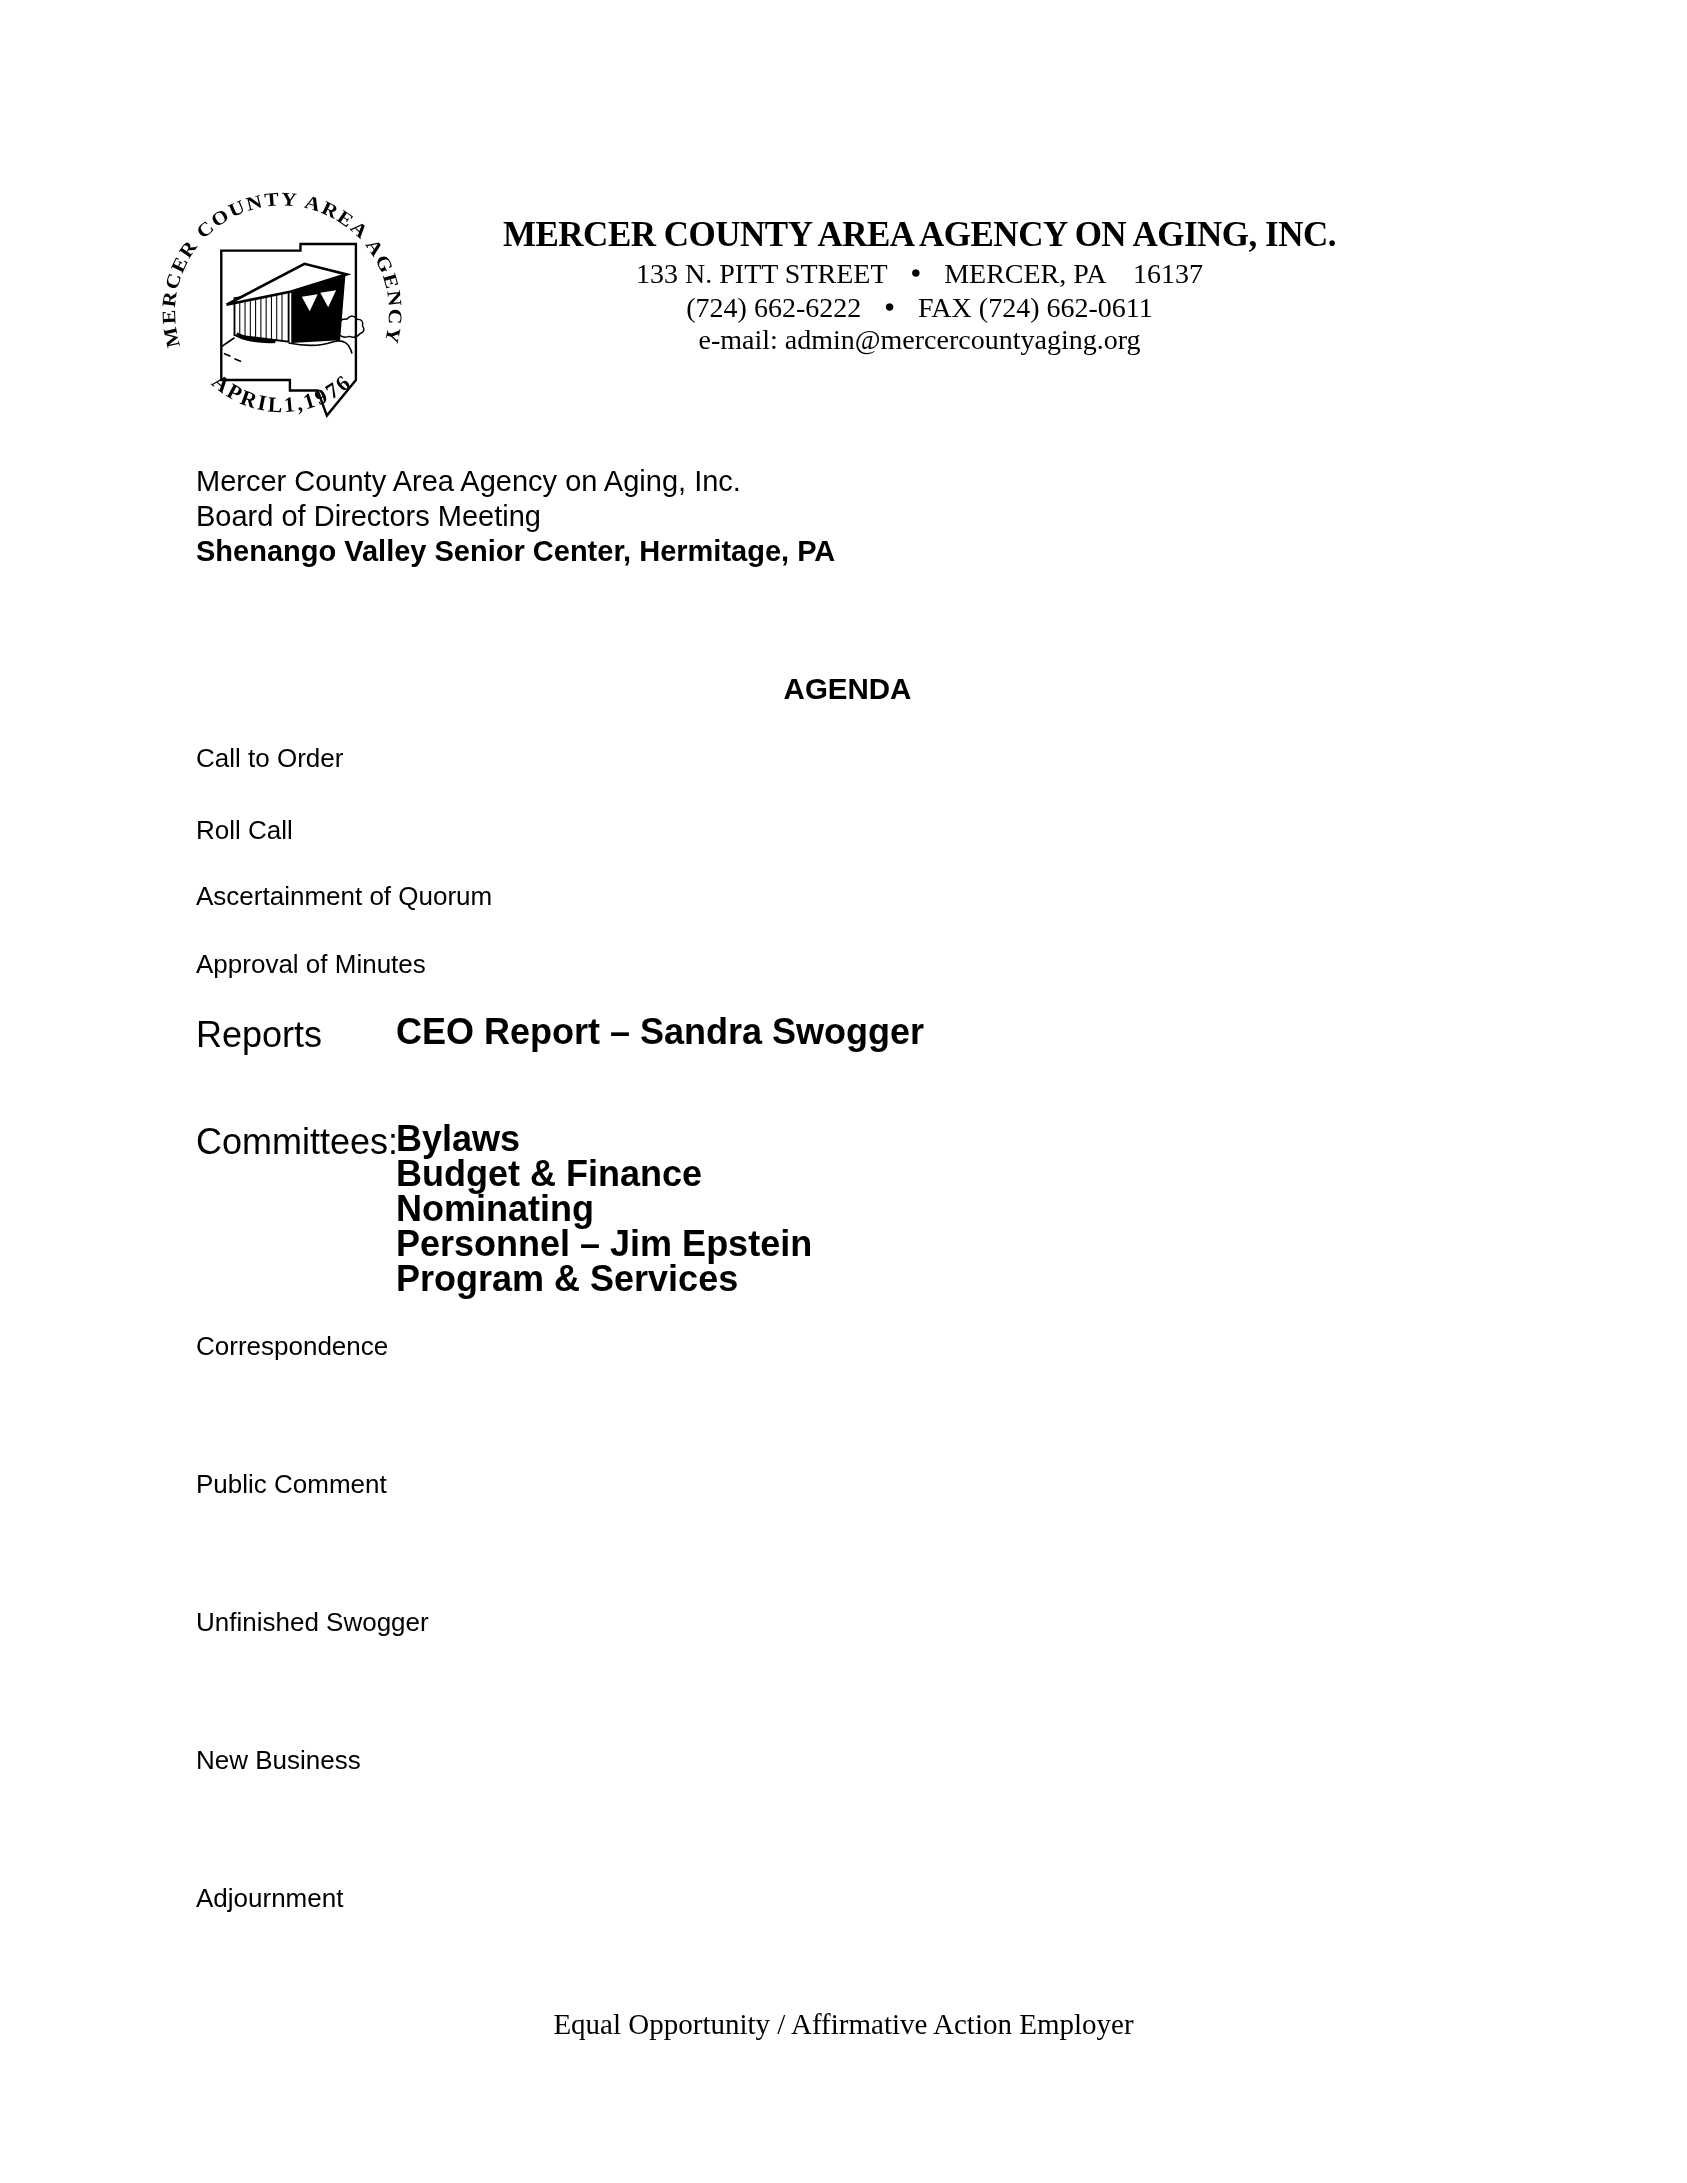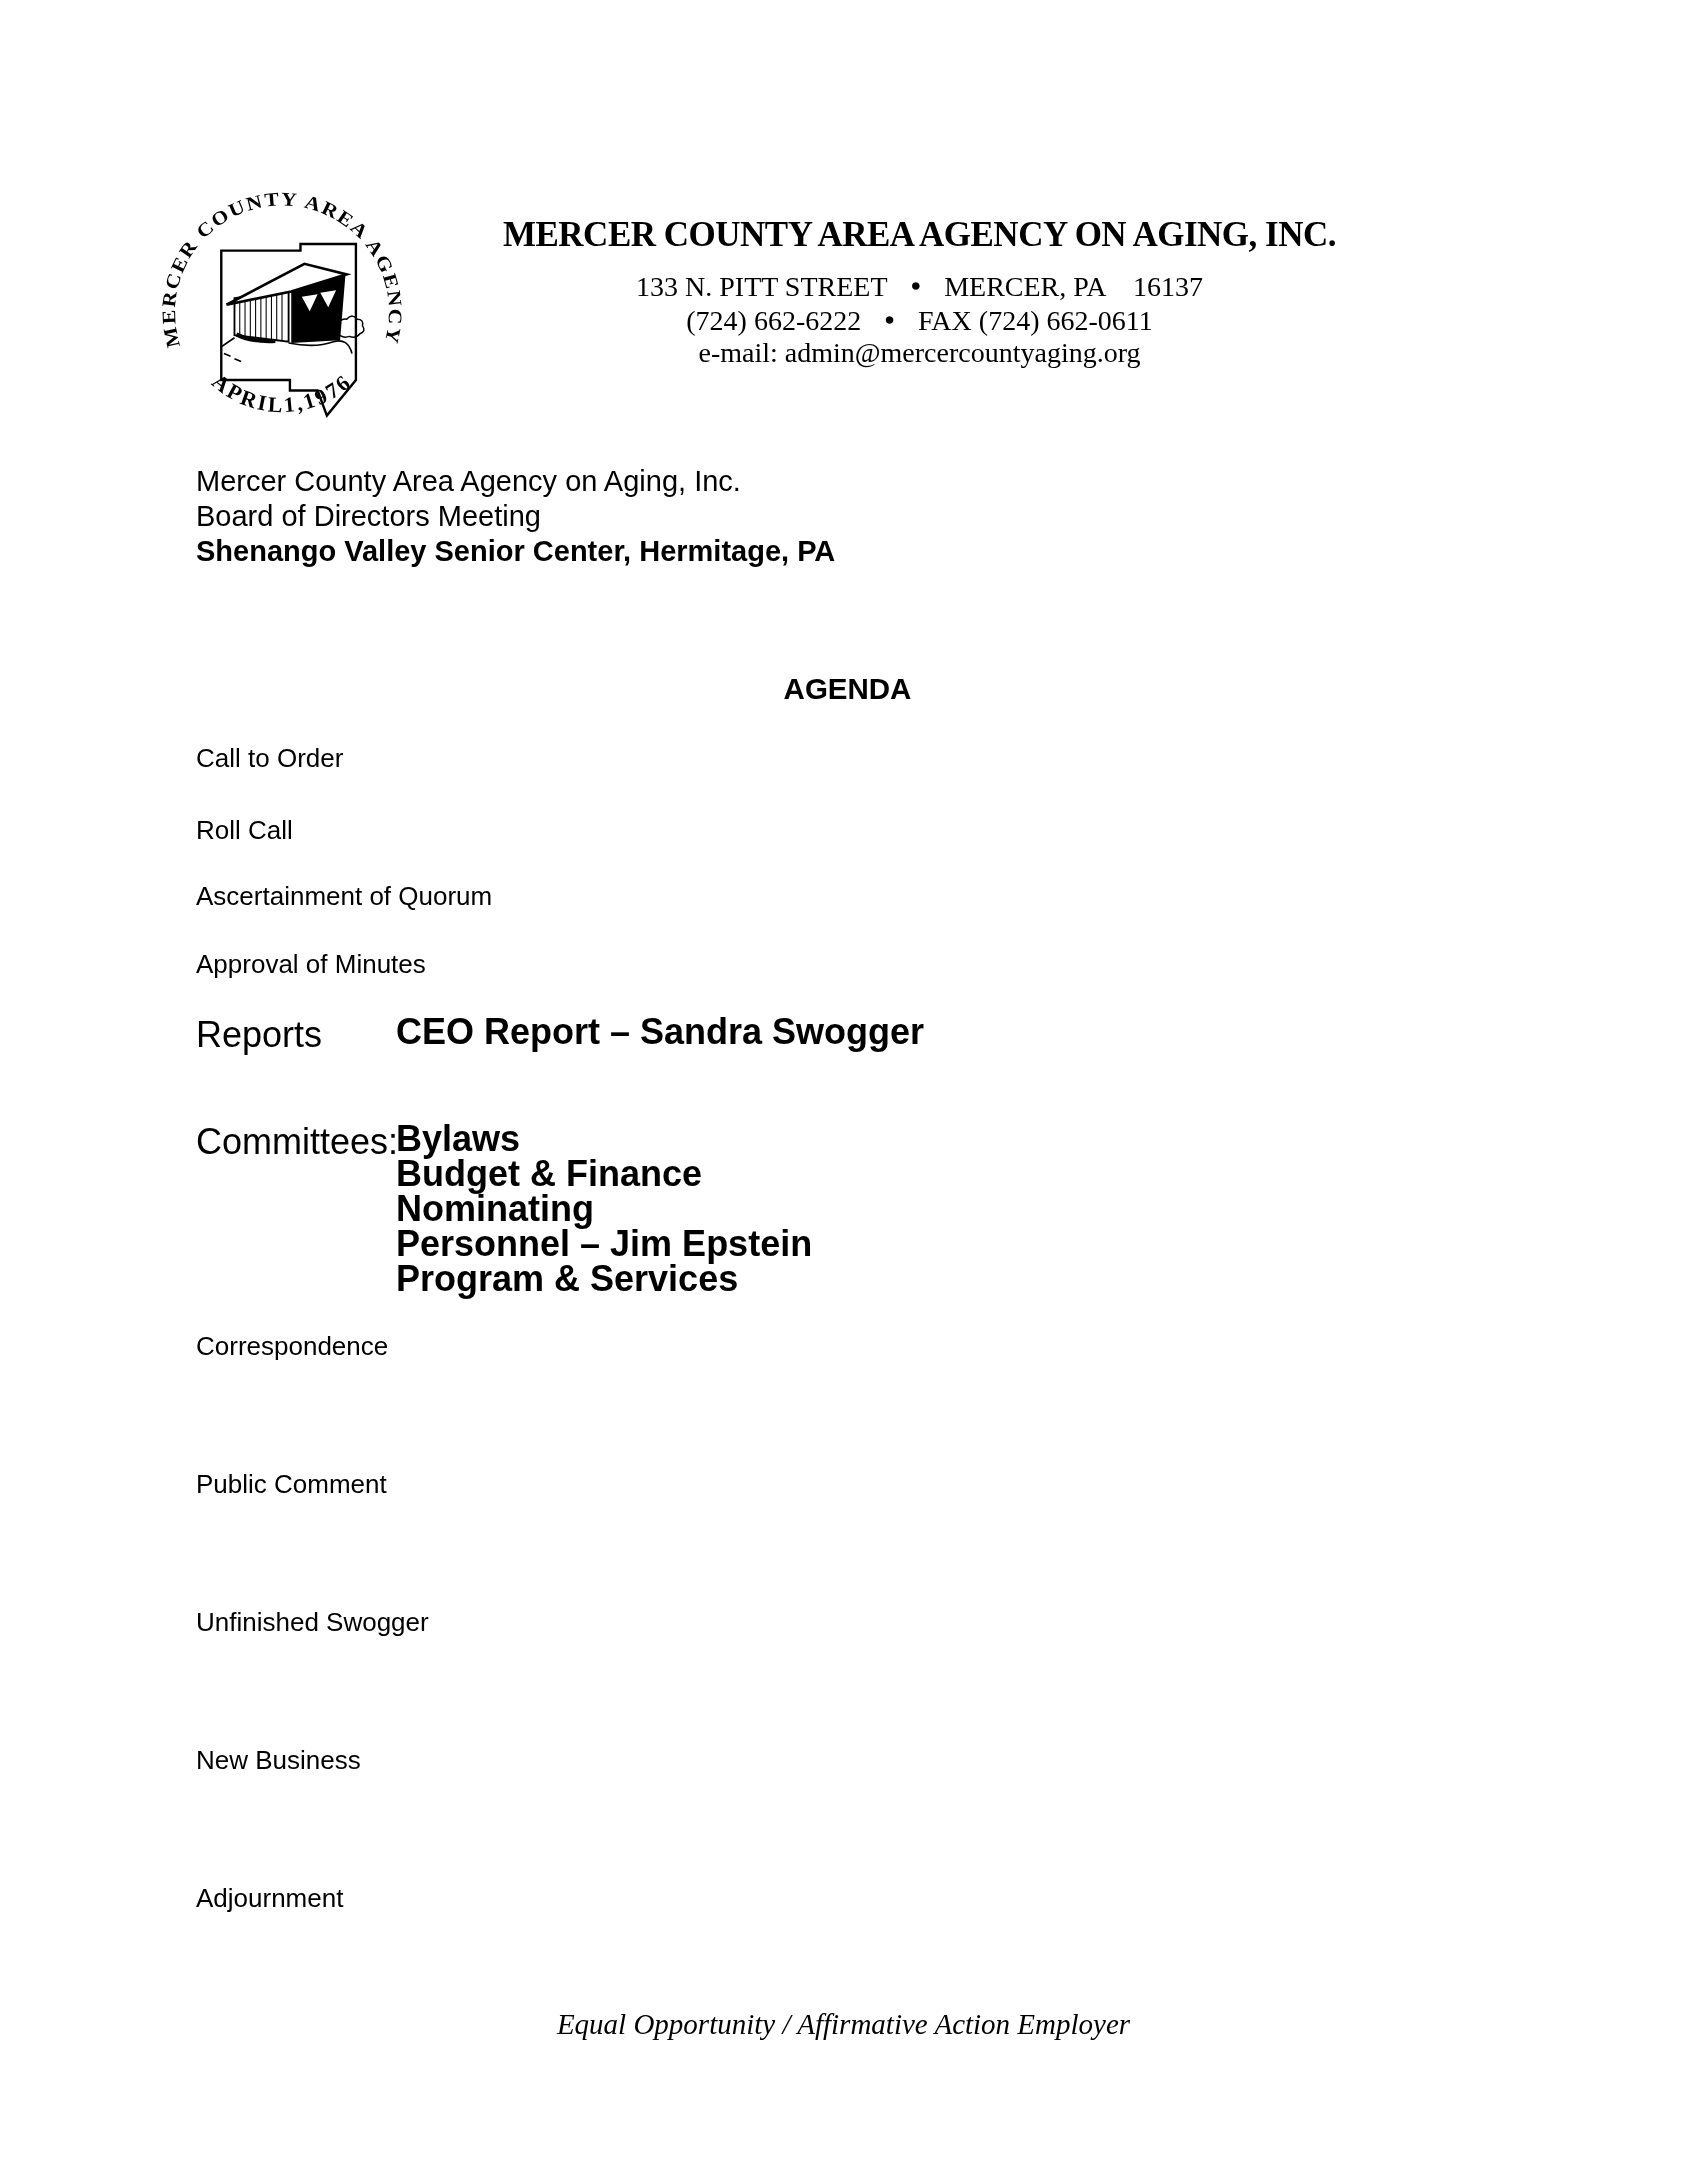--- a/index.html
+++ b/index.html
@@ -14,21 +14,21 @@
   .logo{position:absolute;left:150px;top:178px;width:264px;height:264px;}
   .letterhead{
     position:absolute;left:439px;top:216px;width:961px;
     text-align:center;font-family:"Liberation Serif",serif;
   }
   .agency-title{
     margin:0;font-size:35px;line-height:37px;font-weight:bold;
     letter-spacing:-0.5px;white-space:nowrap;
   }
   .addr{font-size:28px;line-height:33px;white-space:pre;}
-  .addr.first{margin-top:16px;}
+  .addr.first{margin-top:3px;}
   .bullet{display:inline-block;font-size:17.6px;vertical-align:4.7px;margin:0 23px;}
   
   .meeting{position:absolute;left:196px;top:464px;font-size:29px;line-height:35px;}
   .meeting .bold{font-weight:bold;}
   .dateline{position:relative;}
   .time{position:absolute;left:468px;top:0;}
   
   .agenda-title{
     position:absolute;left:0;top:668px;width:1687px;margin:4px;
     text-align:center;font-size:29.5px;font-weight:bold;
@@ -39,21 +39,21 @@
   .row{position:absolute;left:196px;font-size:36px;white-space:nowrap;}
   .row .label{display:inline-block;}
   .col2{position:absolute;left:200px;top:0;font-weight:bold;}
   .col2 div{white-space:nowrap;}
   .reports-col div{line-height:36px;}
   .committees-col div{line-height:35px;}
   
   .footer{
     position:absolute;left:0;top:2008px;width:1687px;
     text-align:center;font-family:"Liberation Serif",serif;
-    font-style:italic;font-size:29px;
+    font-size:29px;
   }
 </style>
 </head>
 <body>
 
 <div class="page">
 
   <svg class="logo" viewBox="0 0 200 200" xmlns="http://www.w3.org/2000/svg" xmlns:xlink="http://www.w3.org/1999/xlink">
     <defs>
       <path id="arcTop" d="M 23 127 A 81 81 0 1 1 177 127" fill="none"></path>

